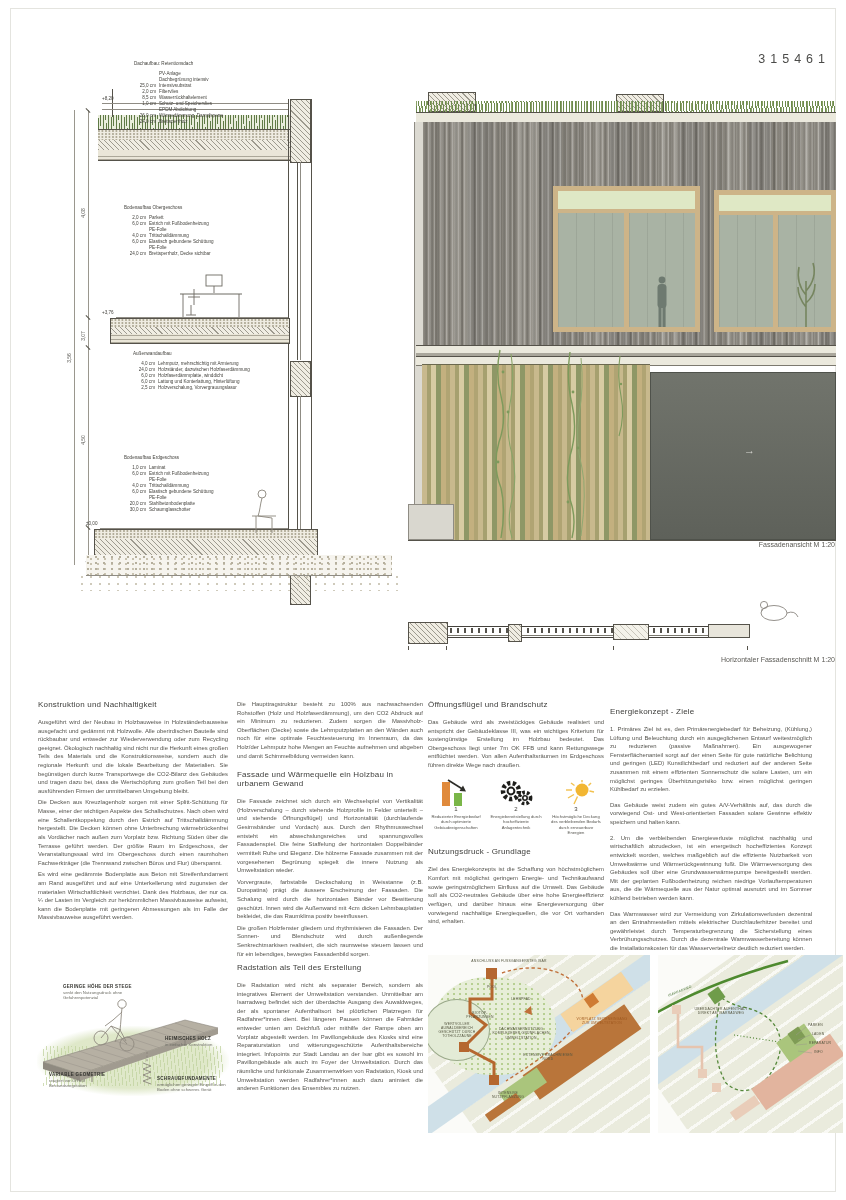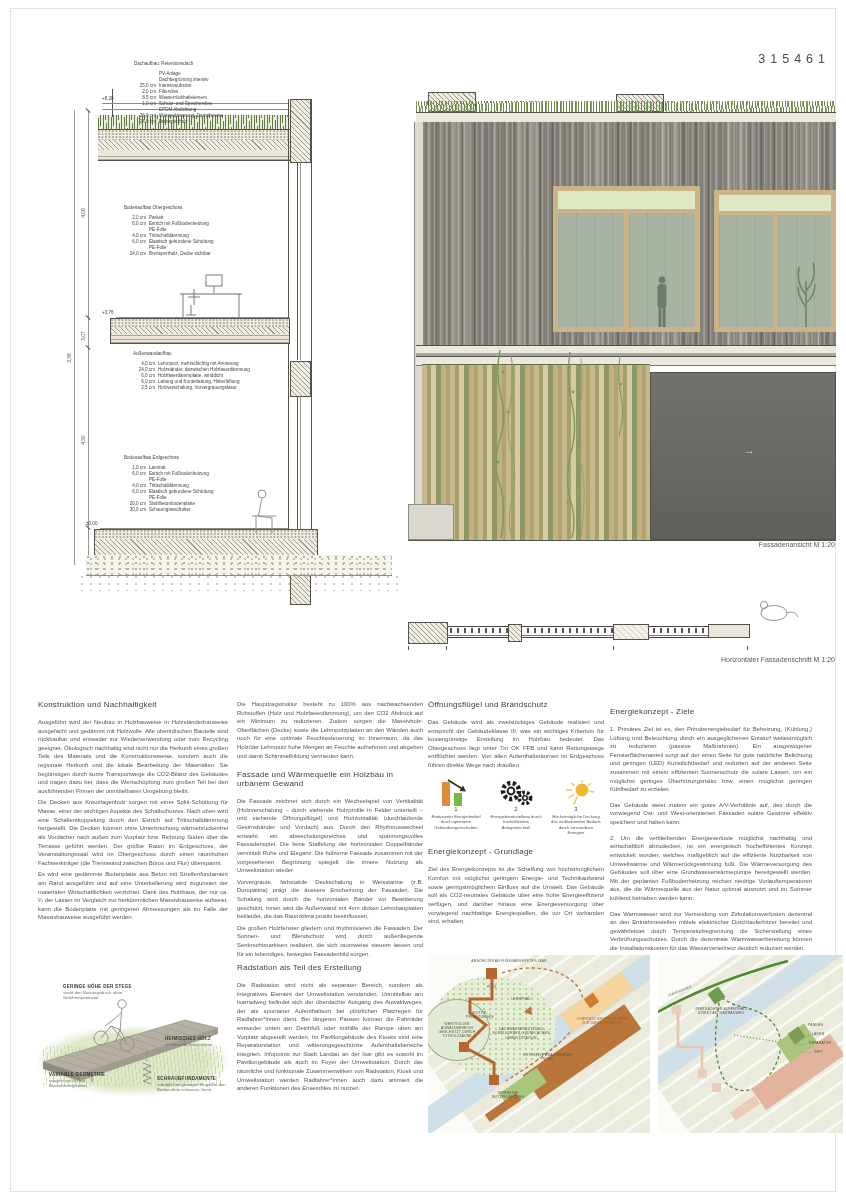--- a/index.html
+++ b/index.html
@@ -403,21 +403,21 @@
               <line x1="16" y1="24" x2="19.5" y2="16.5"></line>
                 <line x1="33" y1="3" x2="30.5" y2="5.5"></line>
               <line x1="36" y1="12" x2="31.5" y2="11"></line>
             </g>
           </svg>
         </div>
         <div class="inum">3</div>
         <div class="icap">Höchstmögliche Deckung des verbleibenden Bedarfs durch erneuerbare Energien</div>
       </div>
     </div>
-    <div class="h1" style="margin-top:12px;">Energiekonzept - Grundlage</div>
+    <div class="h1" style="margin-top:12px;">Nutzungsdruck - Grundlage</div>
     <p>Ziel des Energiekonzepts ist die Schaffung von höchstmöglichem Komfort mit möglichst geringem Energie- und Technikaufwand sowie geringstmöglichem Einfluss auf die Umwelt. Das Gebäude soll als CO2-neutrales Gebäude über eine hohe Energieeffizienz verfügen, und darüber hinaus eine Energieversorgung über vorwiegend nachhaltige Energiequellen, die vor Ort vorhanden sind, erhalten.</p>
   </div>
 
   <div class="col bodytxt" style="left:610px;top:700px;width:202px;margin-top:7px;">
     <div class="h1">Energiekonzept - Ziele</div>
     <div>
         <p style="margin-bottom:7px;">1. Primäres Ziel ist es, den Primärenergiebedarf für Beheizung, (Kühlung,) Lüftung und Beleuchtung durch ein ausgeglichenen Entwurf weitestmöglich zu reduzieren (passive Maßnahmen). Ein ausgewogener Fensterflächenanteil sorgt auf der einen Seite für gute natürliche Belichtung und geringen (LED) Kunstlichtbedarf und reduziert auf der anderen Seite zusammen mit einem effizienten Sonnenschutz die solare Lasten, um ein möglichst geringes Überhitzungsrisiko bzw. einen möglichst geringen Kühlbedarf zu erzielen.</p>
         <p style="margin-bottom:7px;">Das Gebäude weist zudem ein gutes A/V-Verhältnis auf, das durch die vorwiegend Ost- und West-orientierten Fassaden solare Gewinne effektiv speichern und halten kann.</p>
         <p style="margin-bottom:7px;">2. Um die verbleibenden Energieverluste möglichst nachhaltig und wirtschaftlich abzudecken, ist ein energetisch hocheffizientes Konzept entwickelt worden, welches maßgeblich auf die effiziente Nutzbarkeit von Umweltwärme und Wärmerückgewinnung fußt. Die Wärmeversorgung des Gebäudes soll über eine Grundwasserwärmepumpe bereitgestellt werden. Mit der geplanten Fußbodenheizung reichen niedrige Vorlauftemperaturen aus, die die Wärmequelle aus der Natur optimal ausnutzt und im Sommer kühlend betrieben werden kann.</p>
         <p style="margin-bottom:7px;">Das Warmwasser wird zur Vermeidung von Zirkulationsverlusten dezentral an den Entnahmestellen mittels elektrischer Durchlauferhitzer bereitet und gewährleistet durch Temperaturbegrenzung die Sicherstellung eines Verbrühungsschutzes. Durch die dezentrale Warmwasserbereitung können die Installationskosten für das Wasserverteilnetz deutlich reduziert werden.</p>

